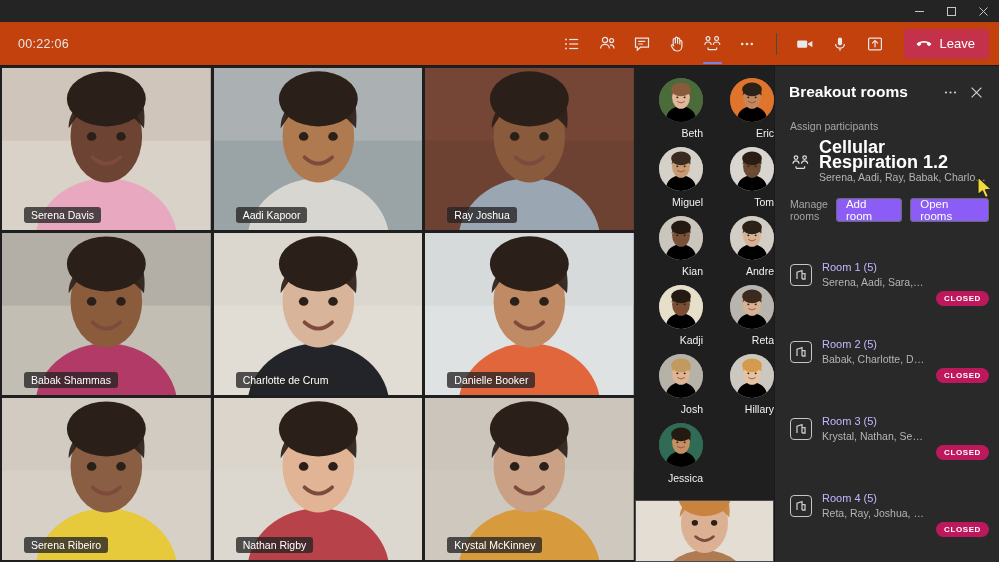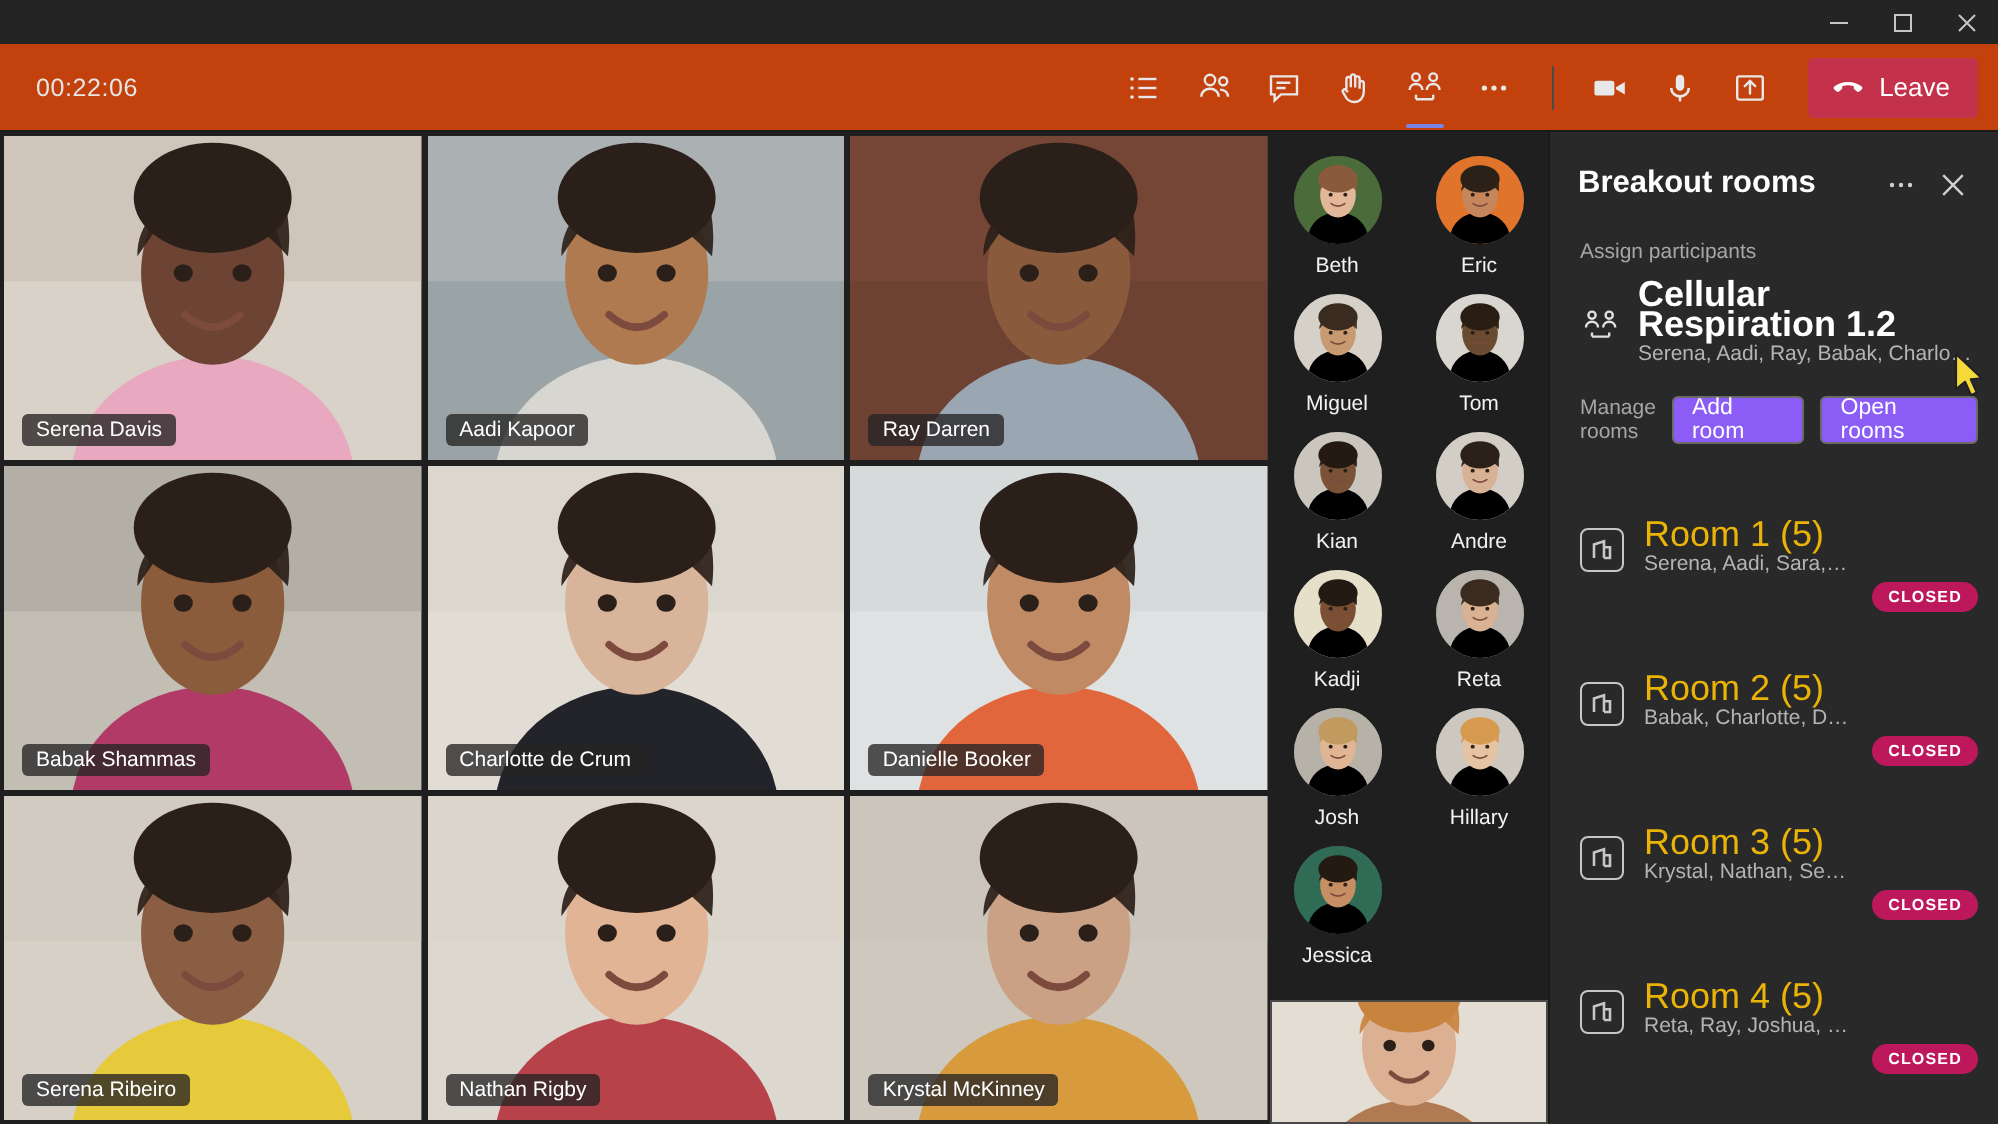--- a/index.html
+++ b/index.html
@@ -53,34 +53,34 @@
   
   .grid {
     width: 634px; height: 496px;
     display: grid; grid-template-columns: repeat(3, 1fr); grid-template-rows: repeat(3, 1fr);
     gap: 3px; padding: 2px 0 2px 2px;
     background: #1f1f1f;
   }
   .tile { position: relative; overflow: hidden; background: #3b3b3b; }
   .tile .photo { position: absolute; inset: 0; }
   .name-chip {
-    position: absolute; left: 9px; bottom: 7px;
+    position: absolute; left: 22px; bottom: 7px;
     background: rgba(37,36,36,.78); color: #fff;
     font-size: 10.5px; padding: 2px 7px; border-radius: 3px;
     max-width: 90%; white-space: nowrap; overflow: hidden; text-overflow: ellipsis;
   }
 
   
   .strip {
     width: 140px; height: 496px; background: #1f1f1f;
     display: flex; flex-direction: column; align-items: center;
     padding-top: 12px;
   }
   .av-rows { display: grid; grid-template-columns: 1fr 1fr; gap: 0 2px; width: 140px; }
-  .av-cell { display: flex; flex-direction: column; align-items: center; height: 69px; }
+  .av-cell { display: flex; flex-direction: column; align-items: flex-end; height: 69px; }
   .av-circle {
     width: 44px; height: 44px; border-radius: 50%; overflow: hidden; position: relative;
     background: #555;
   }
   .av-name { color: #f3f2f1; font-size: 10.5px; margin-top: 5px; }
   .self-view {
     width: 139px; height: 78px; margin-top: 8px; position: relative; overflow: hidden;
     border: 1px solid #4a4a4a; background: #cfc7bd;
   }
 
@@ -111,21 +111,21 @@
     font-size: 11.5px; height: 24px; padding: 0 9px; border-radius: 3px;
     display: flex; align-items: center;
   }
   .rooms { margin-top: 14px; }
   .room-row { display: flex; align-items: center; padding: 7px 10px 7px 15px; gap: 10px; }
   .room-icon {
     width: 22px; height: 22px; border: 1.6px solid #c8c6c4; border-radius: 4px;
     display: flex; align-items: center; justify-content: center; flex: 0 0 auto;
   }
   .room-text { flex: 1; min-width: 0; }
-  .room-title { color: #eab308; font-size: 18px; line-height: 15px; }
+  .room-title { color: #c4b5fd; font-size: 11px; line-height: 15px; }
   .room-members { color: #b5b4b4; font-size: 10.5px; line-height: 14px; white-space: nowrap; overflow: hidden; text-overflow: ellipsis; }
   .badge {
     background: #be185d; color: #fff; font-size: 8px; font-weight: bold;
     letter-spacing: .6px; border-radius: 9px; padding: 3px 8px; flex: 0 0 auto; margin-top: 48px;
   }
 
   
   .cursor { position: absolute; left: 977px; top: 176px; pointer-events: none; }
 </style>
 </head>
@@ -275,21 +275,21 @@
     <rect y="0" width="100" height="46" fill="#7c4a3a" opacity=".55"></rect>
     <ellipse cx="50" cy="94" rx="34" ry="30" fill="#9aa6b2"></ellipse>
     <ellipse cx="50" cy="44" rx="17.16" ry="22" fill="#8a5a3c"></ellipse>
     <path d="M31.96 40c0-15 18.04 -20 36.08 0 c2 -16 -6 -26 -18.04 -26 c-12 0 -18 10 -18.04*0 -0 z" fill="#2b2019" opacity=".92"></path>
     <ellipse cx="50" cy="26" rx="18.919999999999998" ry="13.2" fill="#2b2019"></ellipse>
     <ellipse cx="42.96" cy="44" rx="2.3" ry="2.1" fill="#2b2019"></ellipse>
     <ellipse cx="57.04" cy="44" rx="2.3" ry="2.1" fill="#2b2019"></ellipse>
     <path d="M43.4 54 q 6.6 6 13.2 0" stroke="#7d4a3e" stroke-width="1.8" fill="none" stroke-linecap="round"></path>
   </svg>
           </div>
-          <div class="name-chip">Ray Darren</div>
+          <div class="name-chip">Ray Joshua</div>
         </div>
         <div class="tile">
           <div class="photo">
             <svg viewBox="0 0 100 100" preserveAspectRatio="xMidYMid slice" style="width:100%;height:100%;display:block">
     <rect width="100" height="100" fill="#c3beb4"></rect>
     <rect y="0" width="100" height="46" fill="#a8a29a" opacity=".55"></rect>
     <ellipse cx="50" cy="94" rx="34" ry="30" fill="#b23a66"></ellipse>
     <ellipse cx="50" cy="44" rx="17.16" ry="22" fill="#8a5c3c"></ellipse>
     <path d="M31.96 40c0-15 18.04 -20 36.08 0 c2 -16 -6 -26 -18.04 -26 c-12 0 -18 10 -18.04*0 -0 z" fill="#2b2019" opacity=".92"></path>
     <ellipse cx="50" cy="26" rx="18.919999999999998" ry="13.2" fill="#2b2019"></ellipse>

